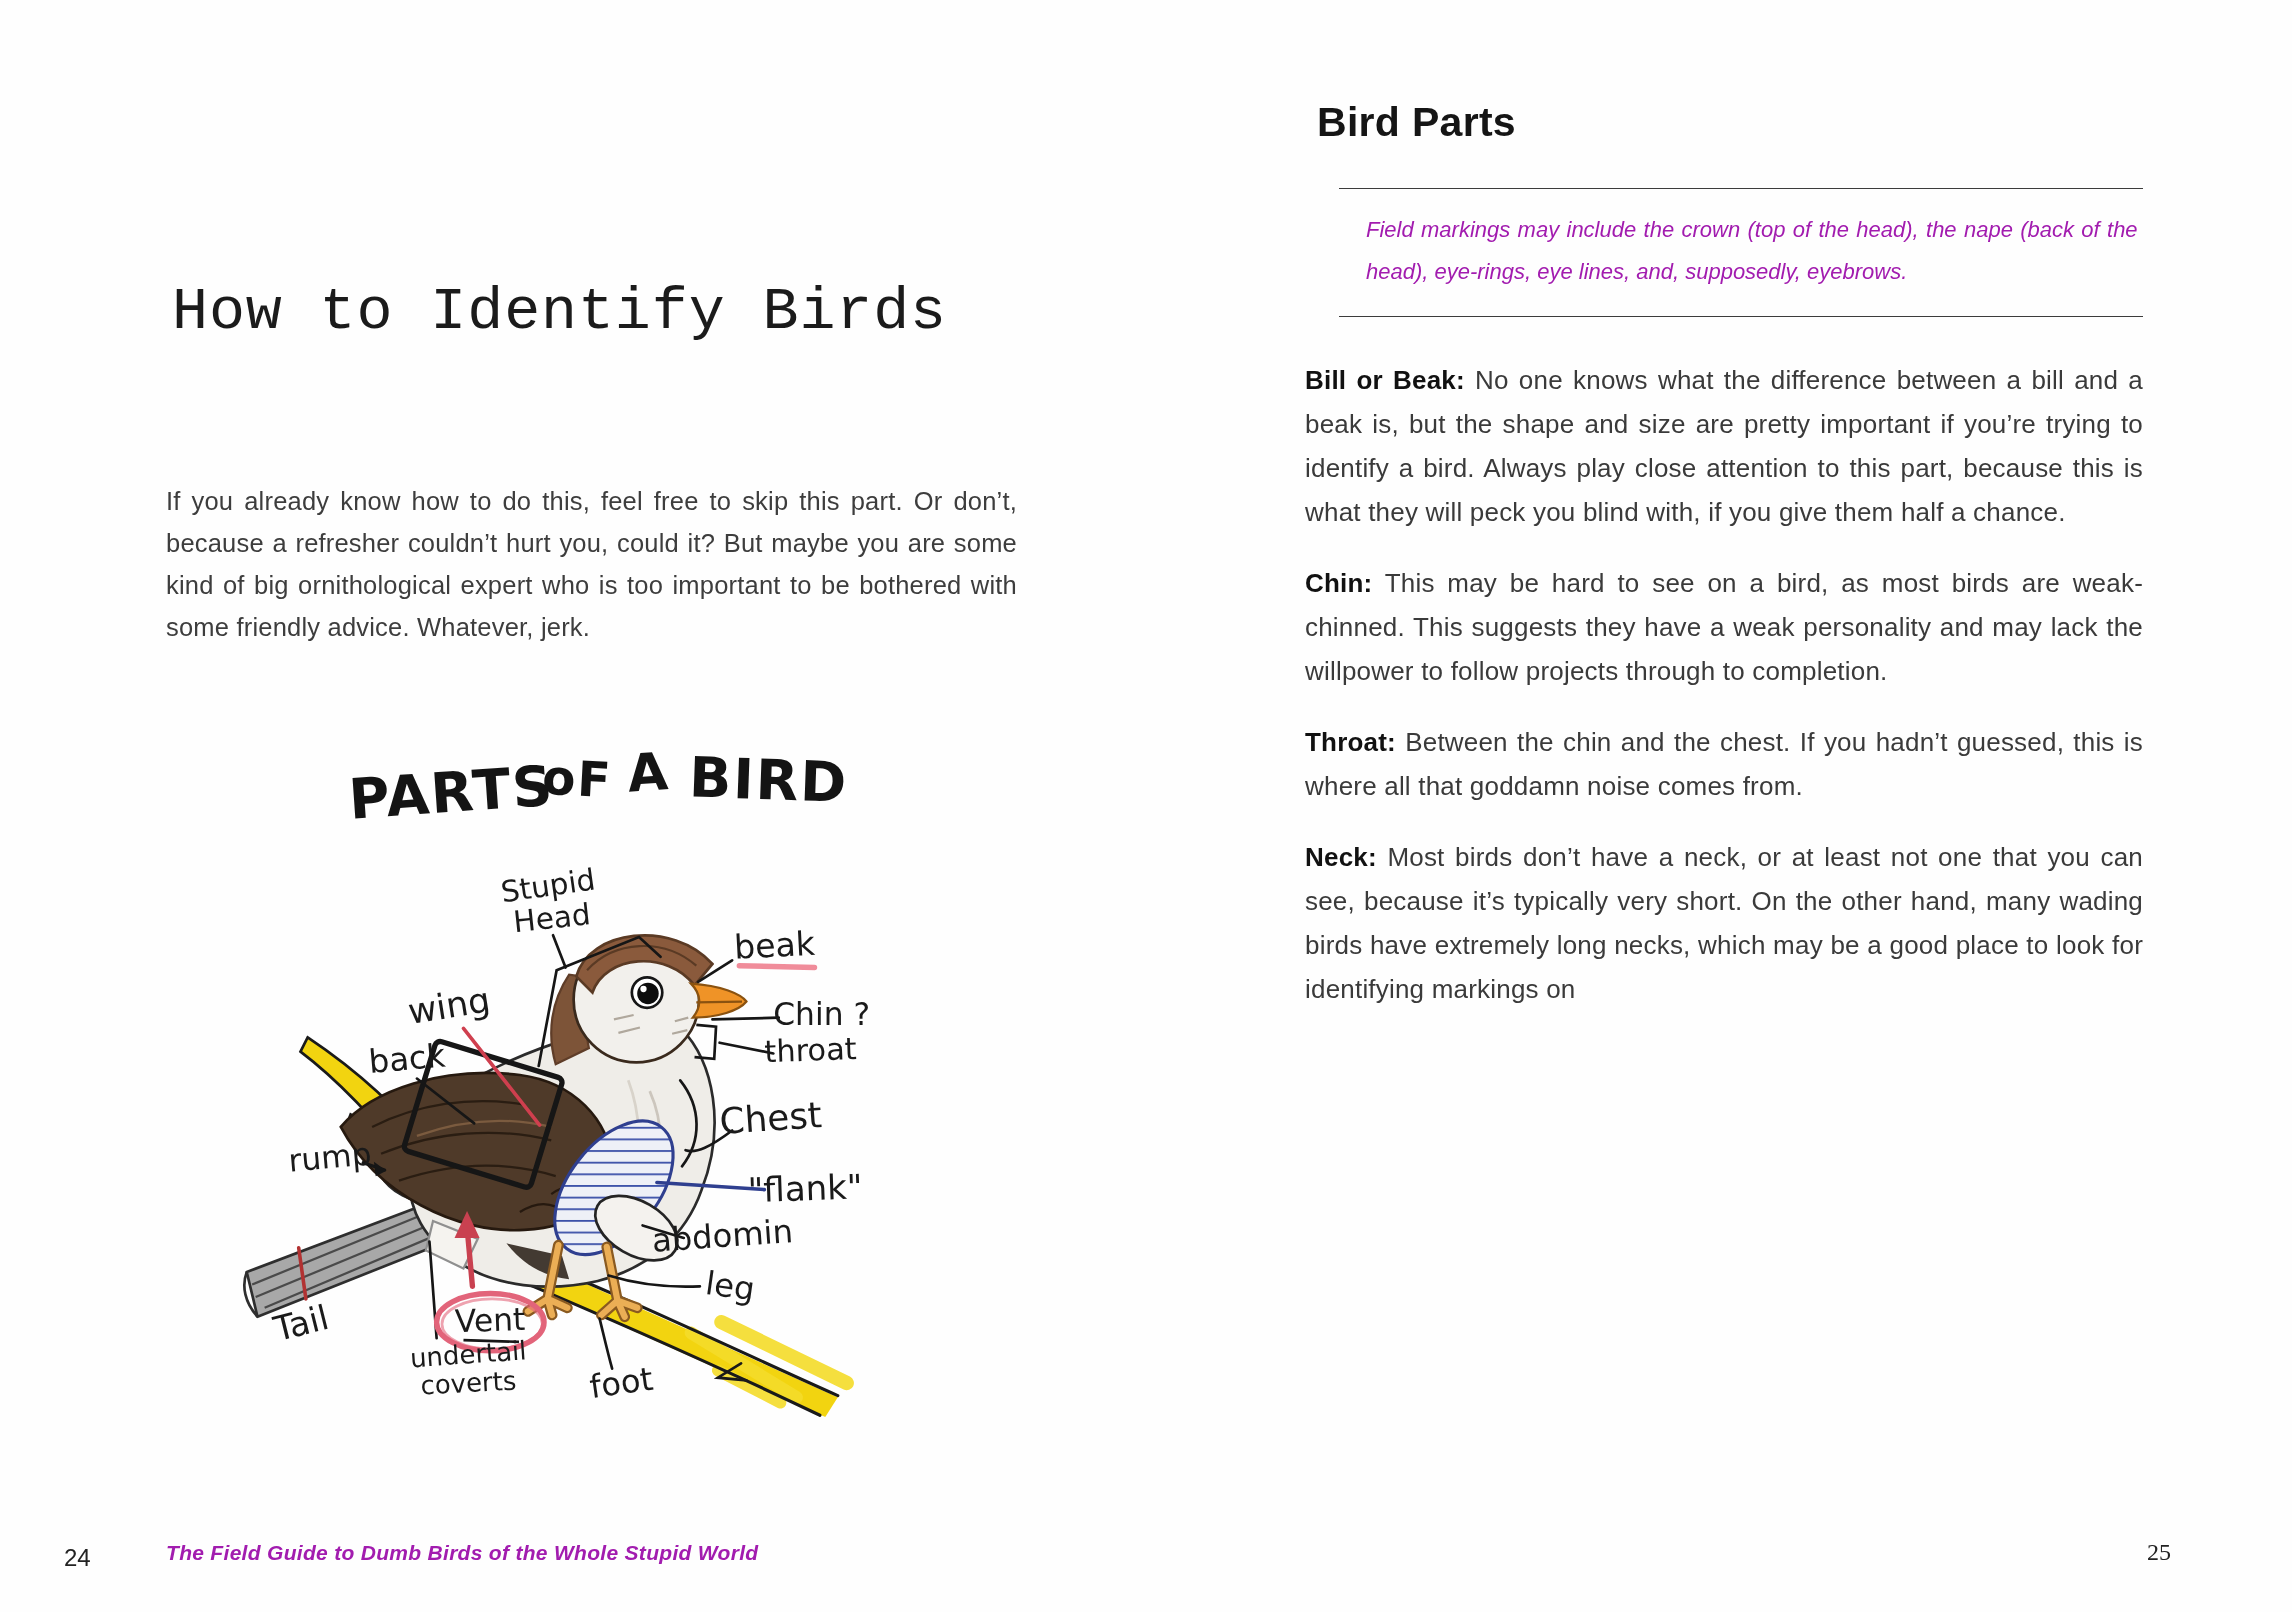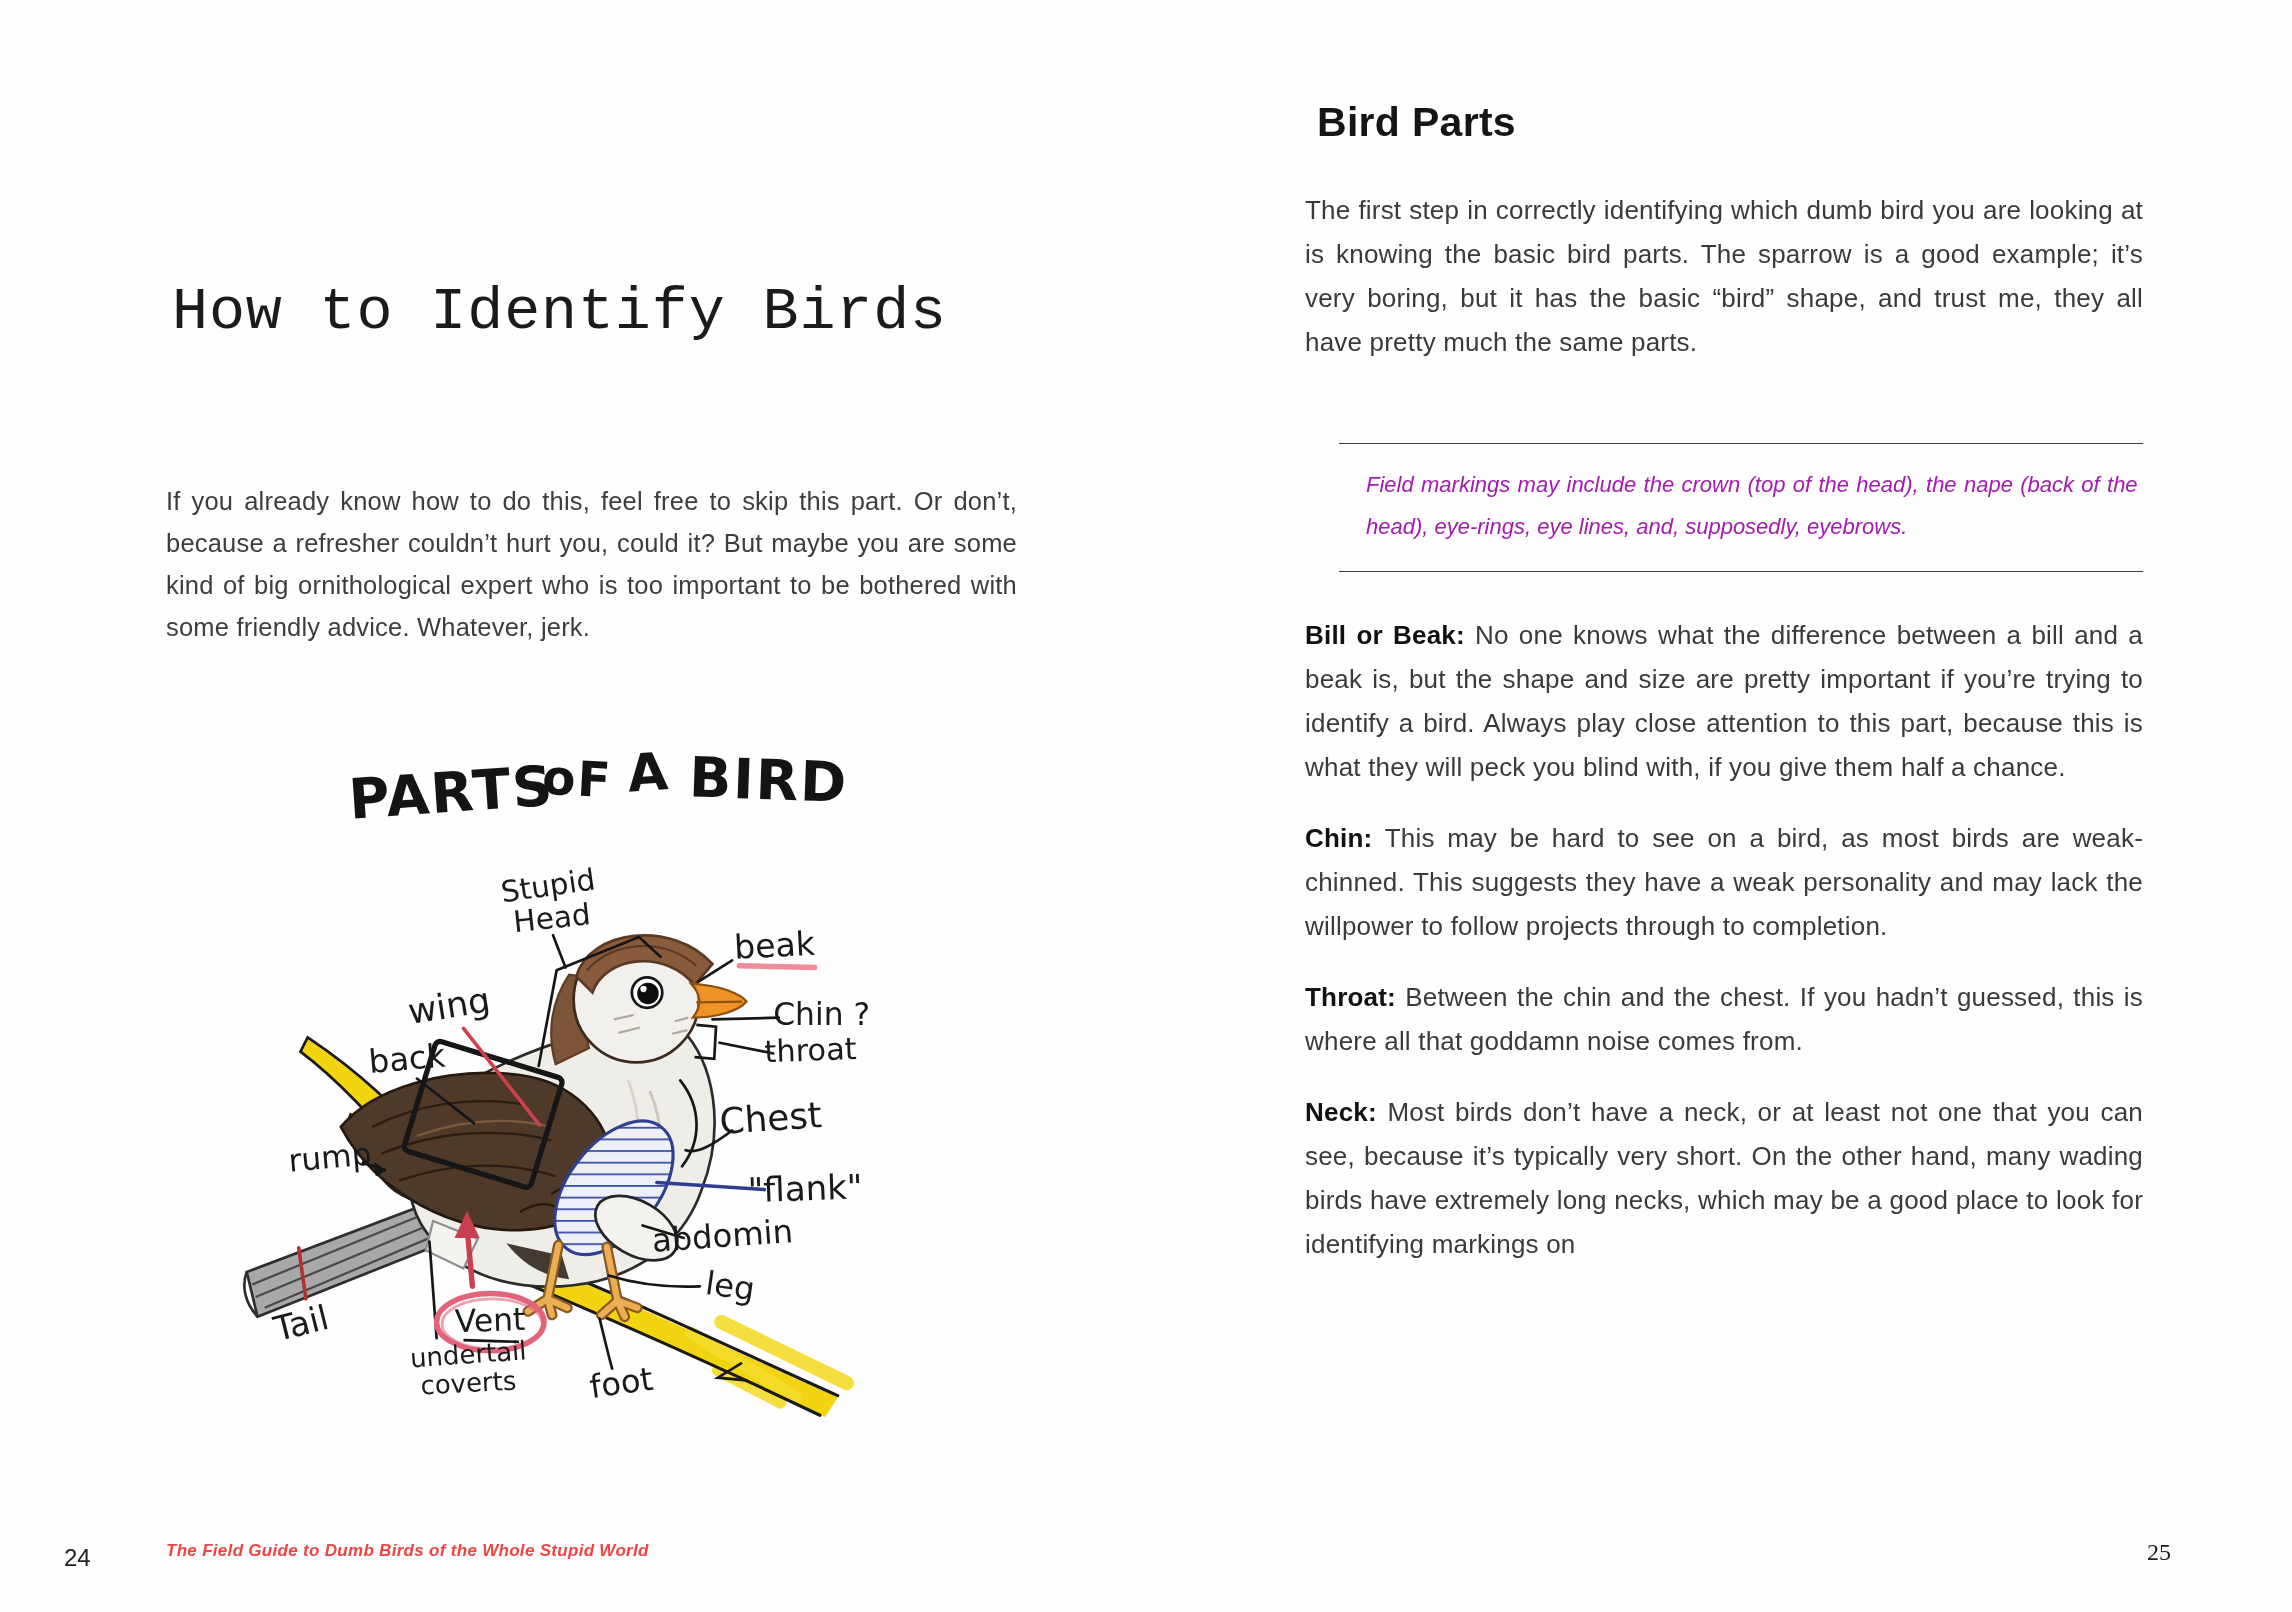--- a/index.html
+++ b/index.html
@@ -14,22 +14,22 @@
             font-family:Liberation Mono, monospace;font-weight:400;
             font-size:60px;line-height:72px;text-align:center;color:#1b1b1b;letter-spacing:0.9px;}
   .lp-intro{position:absolute;left:166px;top:480px;width:851px;margin:0;
             font-size:25.5px;line-height:42px;font-weight:300;color:#3d3d3d;
             text-align:justify;letter-spacing:0.2px;}
   .figure-wrap{position:absolute;left:148px;top:706px;width:802px;height:806px;}
 
   .lp-footer{position:absolute;left:0;top:1539px;width:1146px;height:54px;
              font-family:Liberation Sans, sans-serif;color:#222;padding-left:8px;}
   .lp-pagenum{position:absolute;left:64px;top:5.4px;font-size:24px;}
-  .lp-booktitle{position:absolute;left:166px;top:1.8px;font-size:17px;font-style:italic;font-weight:600;
-                letter-spacing:0.3px;color:#ef4444;}
+  .lp-booktitle{position:absolute;left:166px;top:1.8px;font-size:21px;font-style:italic;font-weight:600;
+                letter-spacing:0.3px;color:#a21caf;}
 
   
   .rp-col{position:absolute;left:159px;top:100px;width:838px;}
   .rp-heading{margin:0 0 43px 12px;font-size:41px;line-height:45px;font-weight:700;color:#151515;letter-spacing:0.3px;}
   .rp-intro{margin:0 0 79px 0;}
   .rp-text{font-size:26px;line-height:44px;font-weight:300;color:#3a3a3a;text-align:justify;letter-spacing:0.2px;}
   .rp-entry{margin:0 0 27px 0;}
   .rp-entry b{font-weight:700;color:#111;}
   .rp-entry.last{margin-bottom:0;}
   .field-note{margin:14.3px 0 41px 34px;border-top:1.8px solid #3c3c3c;border-bottom:1.8px solid #3c3c3c;
@@ -188,21 +188,20 @@
       <span class="lp-pagenum">24</span>
       <span class="lp-booktitle">The Field Guide to Dumb Birds of the Whole Stupid World</span>
     </footer>
   </section>
 
   <section class="page page-right">
     <div class="rp-col">
 
       <h2 class="rp-heading">Bird Parts</h2>
 
-      <p class="rp-text rp-intro">The first step in correctly identifying which dumb bird you are looking at is knowing the basic bird parts. The sparrow is a good example; it’s very boring, but it has the basic “bird” shape, and trust me, they all have pretty much the same parts.</p>
 
 
       <div class="field-note">
         <p>Field markings may include the crown (top of the head), the nape (back of the head), eye-rings, eye lines, and, supposedly, eyebrows.</p>
       </div>
 
       <p class="rp-text rp-entry"><b>Bill or Beak:</b><span> No one knows what the difference between a bill and a beak is, but the shape and size are pretty important if you’re trying to identify a bird. Always play close attention to this part, because this is what they will peck you blind with, if you give them half a chance.</span></p>
 
       <p class="rp-text rp-entry"><b>Chin:</b><span> This may be hard to see on a bird, as most birds are weak-chinned. This suggests they have a weak personality and may lack the willpower to follow projects through to completion.</span></p>
 

